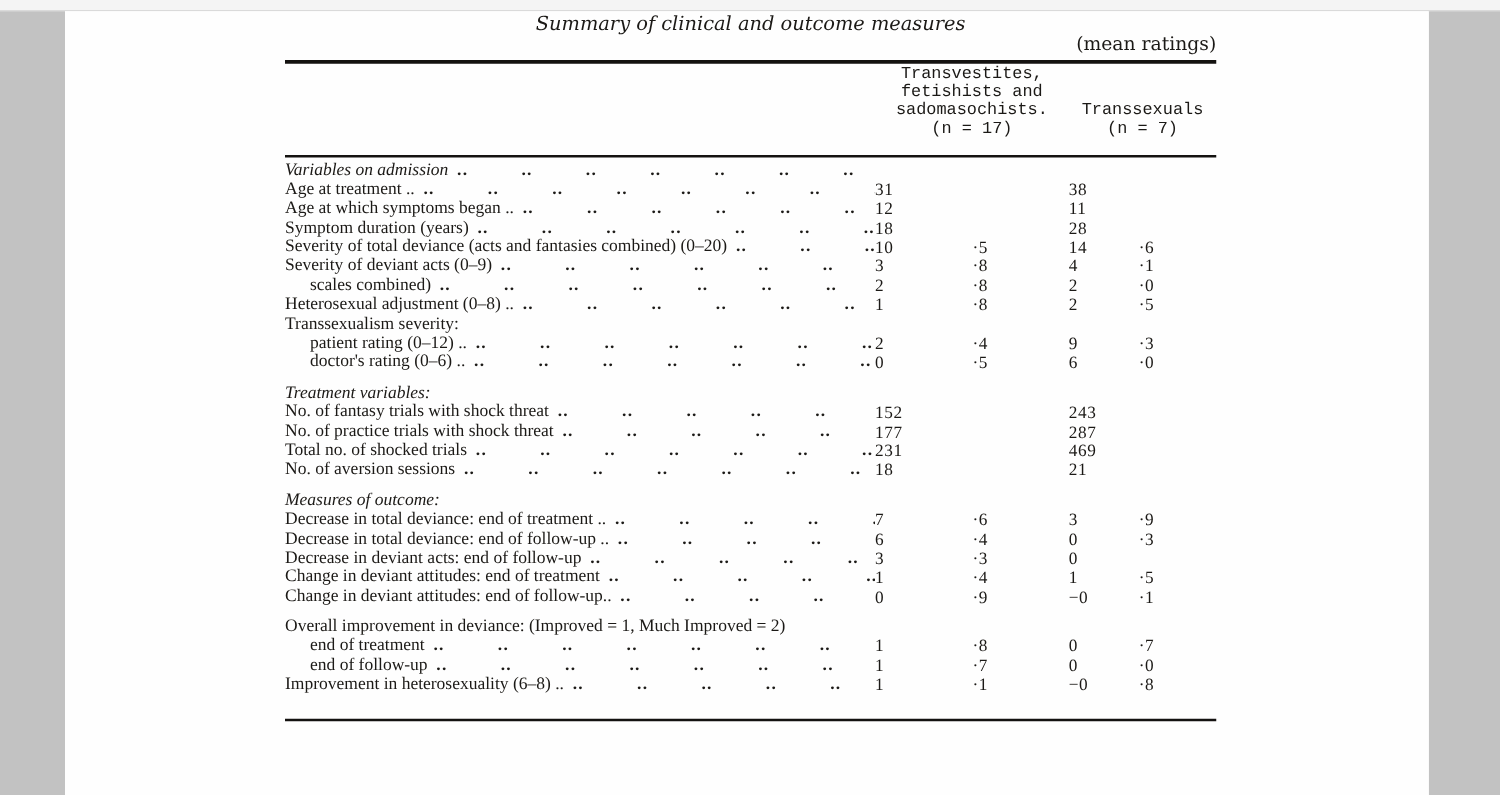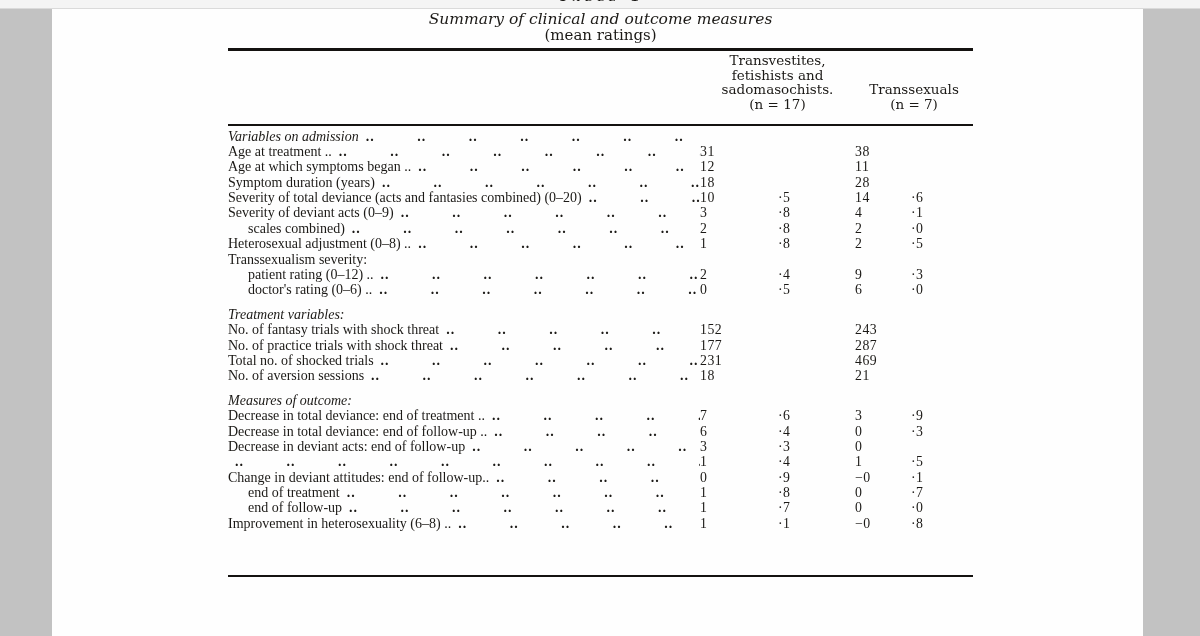--- a/index.html
+++ b/index.html
@@ -16,29 +16,29 @@
   .page { position:absolute; left:52px; top:9px; width:1091px; height:627px; background:#fefefe; }
 
   .doc { position:absolute; left:228px; top:0; width:745px; height:636px; }
 
   .tableno-clip { position:absolute; left:323px; top:0; width:100px; height:5px; overflow:hidden; text-align:center; }
   .tableno-clip span { display:block; margin-top:-11px; font-variant:small-caps; font-weight:bold;
     font-size:13px; letter-spacing:5px; }
 
   .title { position:absolute; left:0; top:10px; width:100%; text-align:center;
     font-style:italic; font-size:15.5px; }
-  .subtitle { position:absolute; left:0; top:26px; width:100%; text-align:center; font-size:15px; }
+  .subtitle { position:absolute; left:0; top:26px; width:100%; text-align:right; font-size:15px; }
 
   .rule { position:absolute; left:0; width:745px; background:#141210; }
   .rule-top { top:48px; height:2.5px; }
   .rule-mid { top:124px; height:1.8px; }
   .rule-bottom { top:575px; height:2.2px; }
 
   .hdr { position:absolute; text-align:center; font-size:13.5px; line-height:14.6px; }
-  .hdr-line { display:block; }
+  .hdr-line { display:block;font-family:Liberation Mono, monospace; }
   .hdr-col1 { left:472px; top:53px; width:155px; }
   .hdr-col2 { left:627px; top:82px; width:118px; }
 
   #rows { position:absolute; left:0; top:128.5px; width:745px; }
   .row { display:flex; height:15.4px; line-height:15.4px; font-size:14px;font-family:Liberation Serif, serif; }
   .row.brk { margin-top:9px; }
   .labelwrap { flex:1 1 0; min-width:0; display:flex; white-space:nowrap; }
   .rowlabel { flex:0 0 auto; }
   .row.it .rowlabel { font-style:italic; }
   .rowlabel.ind { padding-left:20px; }
@@ -355,20 +355,21 @@
             <span class="vi">3</span>
             <span class="vf">·3</span>
           </div>
           <div class="c2">
             <span class="vi">0</span>
             <span class="vf"></span>
           </div>
         </div>
         <div class="row">
           <div class="labelwrap">
+            <span class="rowlabel">Change in deviant attitudes: end of treatment</span>
             <span class="leader">.. .. .. .. .. .. .. .. .. .. .. .. .. .. .. ..</span>
           </div>
           <div class="c1">
             <span class="vi">1</span>
             <span class="vf">·4</span>
           </div>
           <div class="c2">
             <span class="vi">1</span>
             <span class="vf">·5</span>
           </div>
@@ -378,20 +379,33 @@
             <span class="rowlabel">Change in deviant attitudes: end of follow-up..</span>
             <span class="leader">.. .. .. .. .. .. .. .. .. .. .. .. .. .. .. ..</span>
           </div>
           <div class="c1">
             <span class="vi">0</span>
             <span class="vf">·9</span>
           </div>
           <div class="c2">
             <span class="vi">−0</span>
             <span class="vf">·1</span>
+          </div>
+        </div>
+        <div class="row brk">
+          <div class="labelwrap">
+            <span class="rowlabel">Overall improvement in deviance: (Improved = 1, Much Improved = 2)</span>
+          </div>
+          <div class="c1">
+            <span class="vi"></span>
+            <span class="vf"></span>
+          </div>
+          <div class="c2">
+            <span class="vi"></span>
+            <span class="vf"></span>
           </div>
         </div>
         <div class="row">
           <div class="labelwrap">
             <span class="rowlabel ind">end of treatment</span>
             <span class="leader">.. .. .. .. .. .. .. .. .. .. .. .. .. .. .. ..</span>
           </div>
           <div class="c1">
             <span class="vi">1</span>
             <span class="vf">·8</span>

